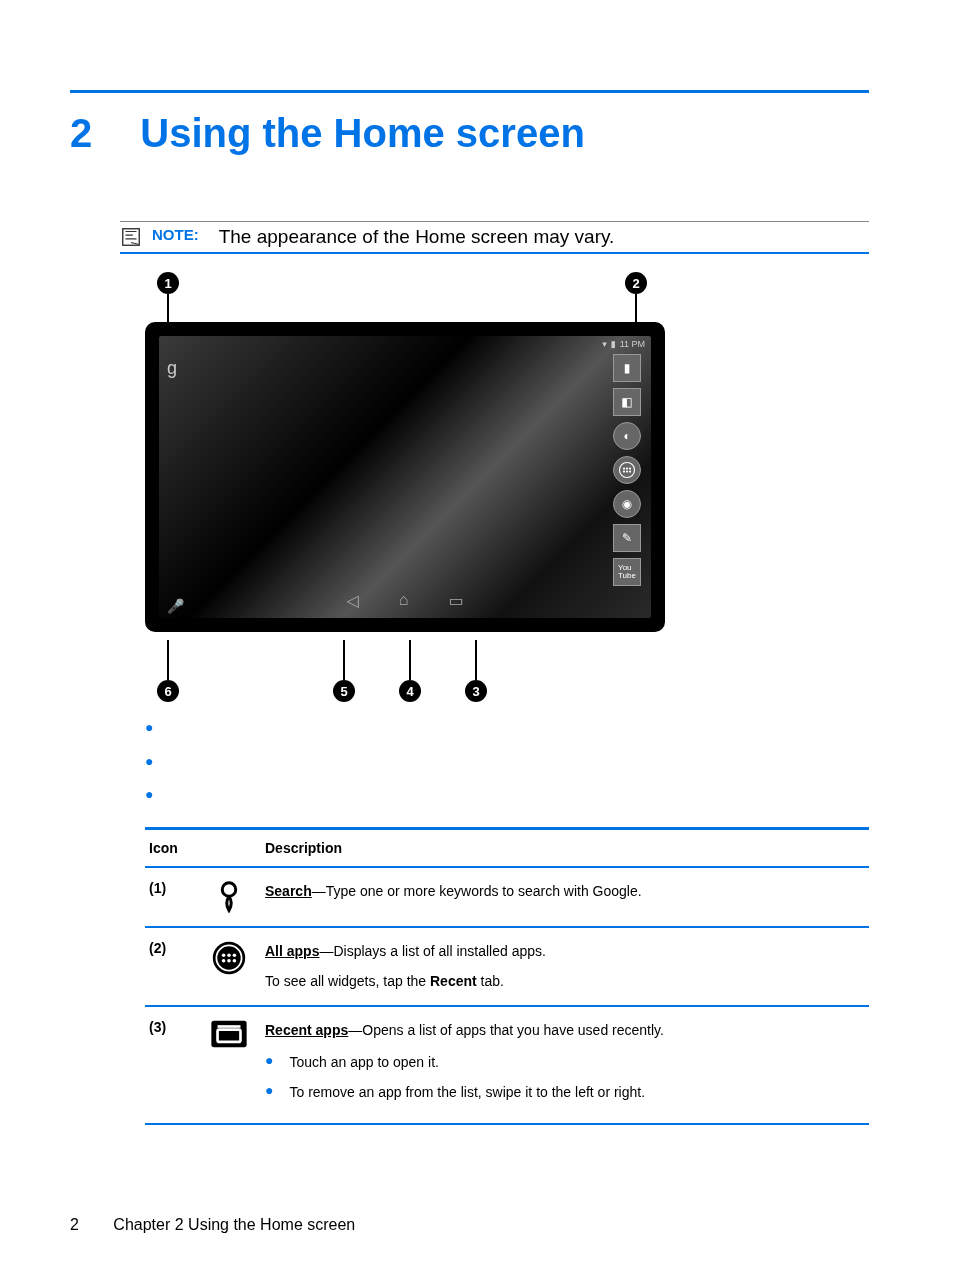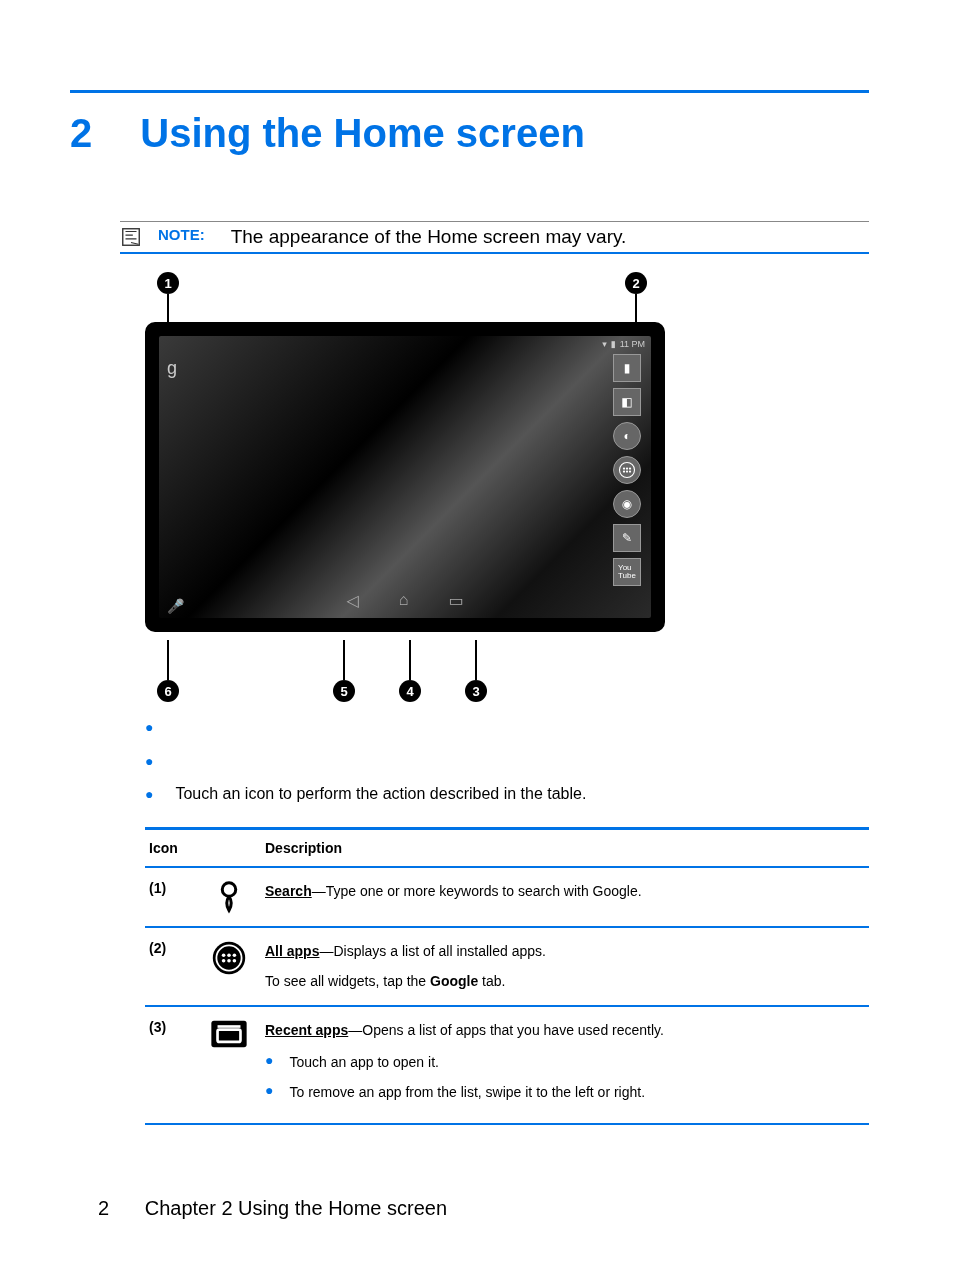--- a/index.html
+++ b/index.html
@@ -41,21 +41,21 @@
     line-height: 1.4;
     margin-bottom: 12px;
   }
   .note-block {
     margin-left: 50px;
     border-top: 1px solid #888;
     border-bottom: 2px solid #0073e6;
     padding: 4px 0 4px 0;
     display: flex;
     align-items: flex-start;
-    gap: 16px;
+    gap: 10px;
     margin-bottom: 18px;
     text-align: right;
   }
   .note-icon {
     width: 22px; height: 22px;
     flex-shrink: 0;
   }
   .note-label {
     font-weight: bold;
     color: #0073e6;
@@ -140,23 +140,22 @@
     font-size:14px; align-items:flex-start;
   }
   .row-num { width:48px; font-weight:bold; padding-left:4px; }
   .row-icon { width:72px; display:flex; align-items:center; justify-content:center; }
   .row-desc { flex:1; line-height:1.7; }
   .row-desc .term { font-weight:bold;text-decoration:underline; }
   .row-desc p { margin-top:6px; }
   .row-desc ul { list-style:none; margin-top:8px; }
   .row-desc ul li { display:flex; gap:16px; margin-bottom:6px; }
   .footer {
-    position:absolute; bottom:50px; left:70px;
-    font-size:20px;
-    margin-left:28px;
+    position:absolute; bottom:36px; left:70px;
+    font-size:16px;
   }
   .footer .pn { margin-right:30px; }
 </style>
 </head>
 <body>
 
 <div class="page">
   <div class="top-rule"></div>
   <div class="chapter-header">
     <span class="chapter-num">2</span>
@@ -238,21 +237,20 @@
 
   <ul class="bullet-list">
     <li>
         <span class="bullet-dot">●</span>
       </li>
     <li>
         <span class="bullet-dot">●</span>
       </li>
     <li>
         <span class="bullet-dot">●</span>
-        <span>Touch an icon to perform the action described in the table.</span>
       </li>
   </ul>
 
   <div class="icon-table">
     <div class="thead">
       <div class="col-icon">Icon</div>
       <div class="col-desc">Description</div>
     </div>
 
     <div class="row">
@@ -277,21 +275,21 @@
             <circle cx="14" cy="17" r="2" fill="#fff"></circle>
             <circle cx="20" cy="17" r="2" fill="#fff"></circle>
             <circle cx="26" cy="17" r="2" fill="#fff"></circle>
             <circle cx="14" cy="23" r="2" fill="#fff"></circle>
             <circle cx="20" cy="23" r="2" fill="#fff"></circle>
             <circle cx="26" cy="23" r="2" fill="#fff"></circle>
           </svg>
       </div>
       <div class="row-desc">
         <span class="term">All apps</span><span>—Displays a list of all installed apps.</span>
-        <p><span>To see all widgets, tap the </span><b>Google</b><span> tab.</span></p>
+        <p><span>To see all widgets, tap the </span><b>Recent</b><span> tab.</span></p>
       </div>
     </div>
 
     <div class="row">
       <div class="row-num">(3)</div>
       <div class="row-icon">
         <svg viewBox="0 0 44 34" width="40" height="30">
             <rect x="2" y="2" width="40" height="30" rx="3" fill="#000"></rect>
             <rect x="9" y="12" width="26" height="14" rx="2" fill="none" stroke="#fff" stroke-width="3"></rect>
             <rect x="9" y="7" width="26" height="3" fill="#fff"></rect>

